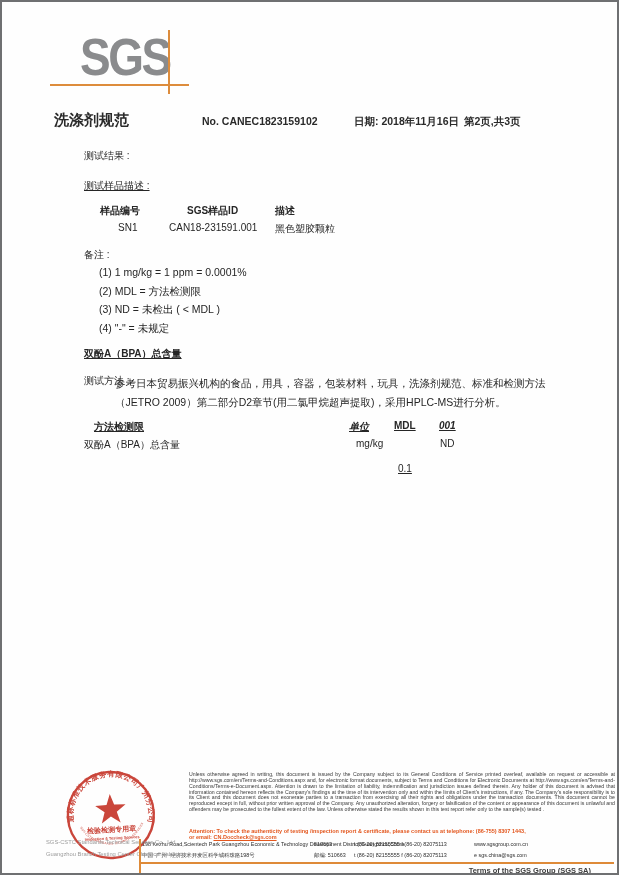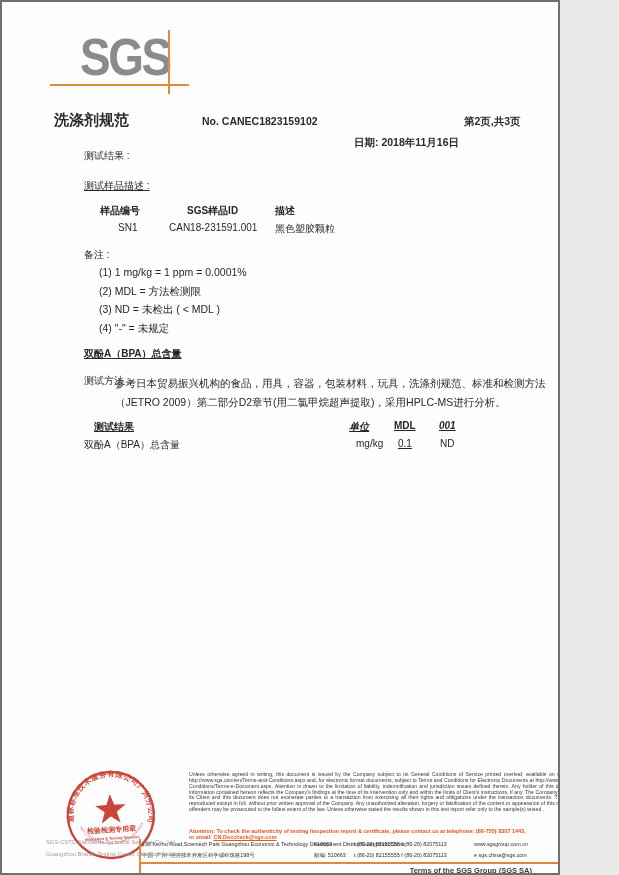--- a/index.html
+++ b/index.html
@@ -1,16 +1,16 @@
 <!DOCTYPE html>
 <html><head>
 <meta charset="utf-8">
 <style>
   html,body{margin:0;padding:0;background:#e9e9e9;font-family:"Liberation Sans",sans-serif;}
-  .page{position:relative;width:560px;height:875px;background:#fefefe;border:2px solid #6f7072;
+  .page{position:relative;width:619px;height:875px;background:#fefefe;border:2px solid #6f7072;
         box-sizing:border-box;overflow:hidden;color:#262626;}
   .abs{position:absolute;}
   
   .logo-text{left:78px;top:30px;font-size:56px;font-weight:bold;color:#8a8b8d;
              letter-spacing:-3px;line-height:1;transform:scaleX(.82) scaleY(.92);transform-origin:left top;}
   .logo-hline{left:48px;top:82px;width:139px;height:2px;background:#dd8c3c;}
   .logo-vline{left:166px;top:28px;width:2px;height:64px;background:#dd8c3c;}
   
   .doc-title{left:52px;top:109px;font-size:15px;font-weight:bold;color:#2a2a2a;}
   .hmeta{top:113px;font-size:10.5px;font-weight:bold;color:#2a2a2a;}
@@ -37,21 +37,21 @@
 <body>
 
 <div class="page">
 
   <div class="abs logo-text">SGS</div>
   <div class="abs logo-hline"></div>
   <div class="abs logo-vline"></div>
 
   <div class="abs doc-title">洗涤剂规范</div>
   <div class="abs hmeta" style="left:200px;">No. CANEC1823159102</div>
-  <div class="abs hmeta" style="left:352px;margin-top:21px;">日期: 2018年11月16日</div>
+  <div class="abs hmeta" style="left:352px;">日期: 2018年11月16日</div>
   <div class="abs hmeta" style="left:462px;">第2页,共3页</div>
 
   <div class="abs t" style="left:52px;top:147px;">测试结果 :</div>
 
   <div class="abs t u" style="left:52px;top:177px;">测试样品描述 :</div>
   <div class="abs t b" style="left:68px;top:202px;">样品编号</div>
   <div class="abs t b" style="left:155px;top:202px;">SGS样品ID</div>
   <div class="abs t b" style="left:243px;top:202px;">描述</div>
   <div class="abs t" style="left:86px;top:220px;">SN1</div>
   <div class="abs t" style="left:137px;top:220px;">CAN18-231591.001</div>
@@ -60,27 +60,27 @@
   <div class="abs t" style="left:52px;top:246px;">备注 :</div>
   <div class="abs remark-item" style="top:264px;">(1) 1 mg/kg = 1 ppm = 0.0001%</div>
   <div class="abs remark-item" style="top:283px;">(2) MDL = 方法检测限</div>
   <div class="abs remark-item" style="top:301px;">(3) ND = 未检出 ( &lt; MDL )</div>
   <div class="abs remark-item" style="top:320px;">(4) "-" = 未规定</div>
 
   <div class="abs t b u" style="left:52px;top:345px;">双酚A（BPA）总含量</div>
   <div class="abs t" style="left:52px;top:372px;">测试方法 :</div>
   <div class="abs method-text">参考日本贸易振兴机构的食品，用具，容器，包装材料，玩具，洗涤剂规范、标准和检测方法（JETRO 2009）第二部分D2章节(用二氯甲烷超声提取)，采用HPLC-MS进行分析。</div>
 
-  <div class="abs t b u" style="left:62px;top:418px;">测试结果</div>
+  <div class="abs t b u" style="left:62px;top:418px;">方法检测限</div>
   <div class="abs t b u i" style="left:317px;top:418px;">单位</div>
   <div class="abs t b u" style="left:362px;top:418px;text-align:right;">MDL</div>
   <div class="abs t b u i" style="left:407px;top:418px;">001</div>
   <div class="abs t" style="left:52px;top:436px;">双酚A（BPA）总含量</div>
   <div class="abs t" style="left:315px;top:436px;padding-left:9px;">mg/kg</div>
-  <div class="abs t" style="left:366px;top:436px;text-decoration:underline;">0.1</div>
+  <div class="abs t" style="left:366px;top:461px;text-decoration:underline;">0.1</div>
   <div class="abs t" style="left:408px;top:436px;">ND</div>
 
   <svg class="abs stamp" viewBox="0 0 102 96">
     <defs>
       <path id="arcTop" d="M 14,53 A 38,38 0 1 1 88,53" fill="none"></path>
       <path id="arcBottom" d="M 18,53 A 36,36 0 0 0 84,53" fill="none"></path>
     </defs>
     <circle cx="51" cy="45" r="43" fill="none" stroke="#c6372b" stroke-width="2.4"></circle>
     <polygon fill="#c6372b" points="51,24 54.8,34.8 66.2,35.1 57.1,42 60.4,52.9 51,46.4 41.6,52.9 44.9,42 35.8,35.1 47.2,34.8"></polygon>
     <text font-size="7.4" fill="#c6372b" font-weight="bold" letter-spacing="0.6">

